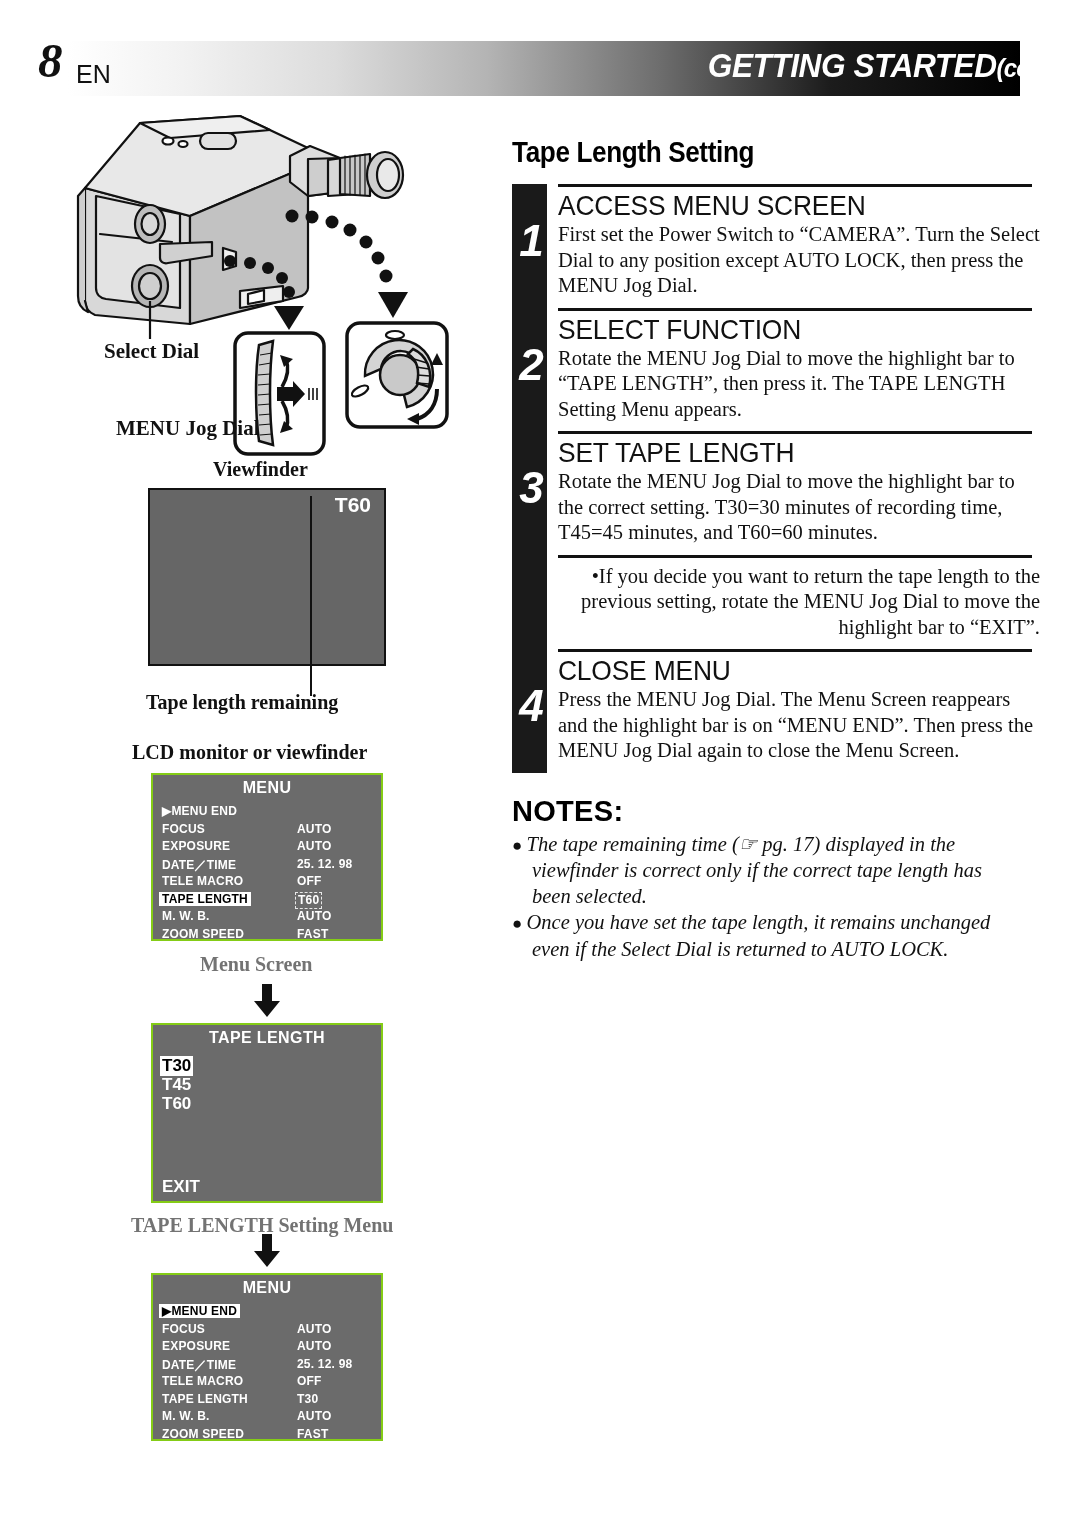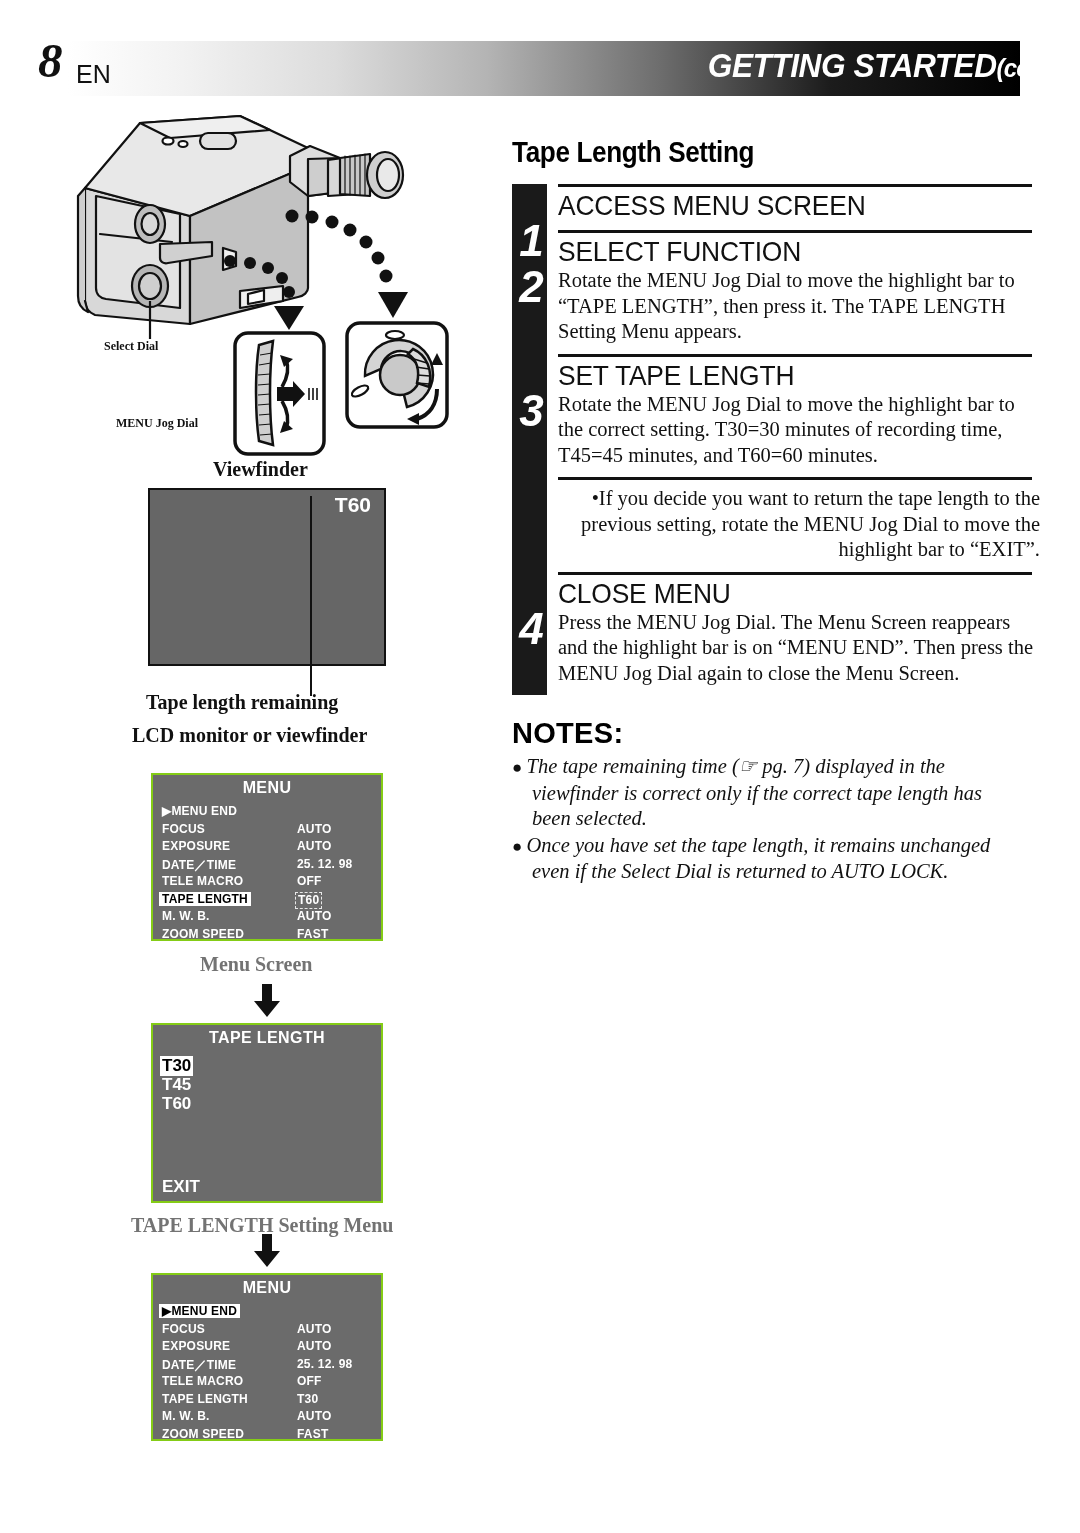--- a/index.html
+++ b/index.html
@@ -181,21 +181,21 @@
   #cam-illus {
     position: absolute;
     left: 40px; top: 0;
     width: 460px; height: 360px;
   }
 
   .callout-label {
     position: absolute;
     font-family: "Liberation Serif", serif;
     font-weight: bold;
-    font-size: 12px;
+    font-size: 21px;
     color: #111;
     white-space: nowrap;
   }
   #label-select-dial { left: 104px; top: 243px; }
   #label-menu-jog { left: 116px; top: 320px; }
 
   
   #label-viewfinder {
     position: absolute;
     left: 213px; top: 362px;
@@ -229,21 +229,21 @@
     position: absolute;
     left: 146px; top: 595px;
     font-family: "Liberation Serif", serif;
     font-weight: bold;
     font-size: 20px;
     color: #111;
     white-space: nowrap;
   }
   #label-lcd {
     position: absolute;
-    left: 132px; top: 628px;
+    left: 132px; top: 645px;
     font-family: "Liberation Serif", serif;
     font-weight: bold;
     font-size: 20px;
     color: #111;
     white-space: nowrap;
   }
 
   
   .osd {
     position: absolute;
@@ -577,20 +577,21 @@
 
 <div id="right-col">
   <div id="tape-title">Tape Length Setting</div>
 
   <div id="steps">
     <div id="step-bar"></div>
 
     <div class="step">
       <div class="step-num">1</div>
       <div class="step-head">ACCESS MENU SCREEN</div>
+      <div class="step-body">First set the Power Switch to “CAMERA”. Turn the Select Dial to any position except AUTO LOCK, then press the MENU Jog Dial.</div>
     </div>
 
     <div class="step">
       <div class="step-num">2</div>
       <div class="step-head">SELECT FUNCTION</div>
       <div class="step-body">Rotate the MENU Jog Dial to move the highlight bar to “TAPE LENGTH”, then press it. The TAPE LENGTH Setting Menu appears.</div>
     </div>
 
     <div class="step">
       <div class="step-num">3</div>
@@ -604,16 +605,16 @@
 
     <div class="step">
       <div class="step-num">4</div>
       <div class="step-head">CLOSE MENU</div>
       <div class="step-body">Press the MENU Jog Dial. The Menu Screen reappears and the highlight bar is on “MENU END”. Then press the MENU Jog Dial again to close the Menu Screen.</div>
     </div>
   </div>
 
   <div id="notes">
     <div id="notes-title">NOTES:</div>
-    <div class="note-item"><span class="dot">●&nbsp;</span><span>The tape remaining time (☞ pg. 7) displayed in the viewfinder is correct only if the correct tape length has been selected.</span></div>
+    <div class="note-item"><span class="dot">●&nbsp;</span><span>The tape remaining time (☞ pg. 17) displayed in the viewfinder is correct only if the correct tape length has been selected.</span></div>
     <div class="note-item"><span class="dot">●&nbsp;</span><span>Once you have set the tape length, it remains unchanged even if the Select Dial is returned to AUTO LOCK.</span></div>
   </div>
 </div>
 
 </body></html>

